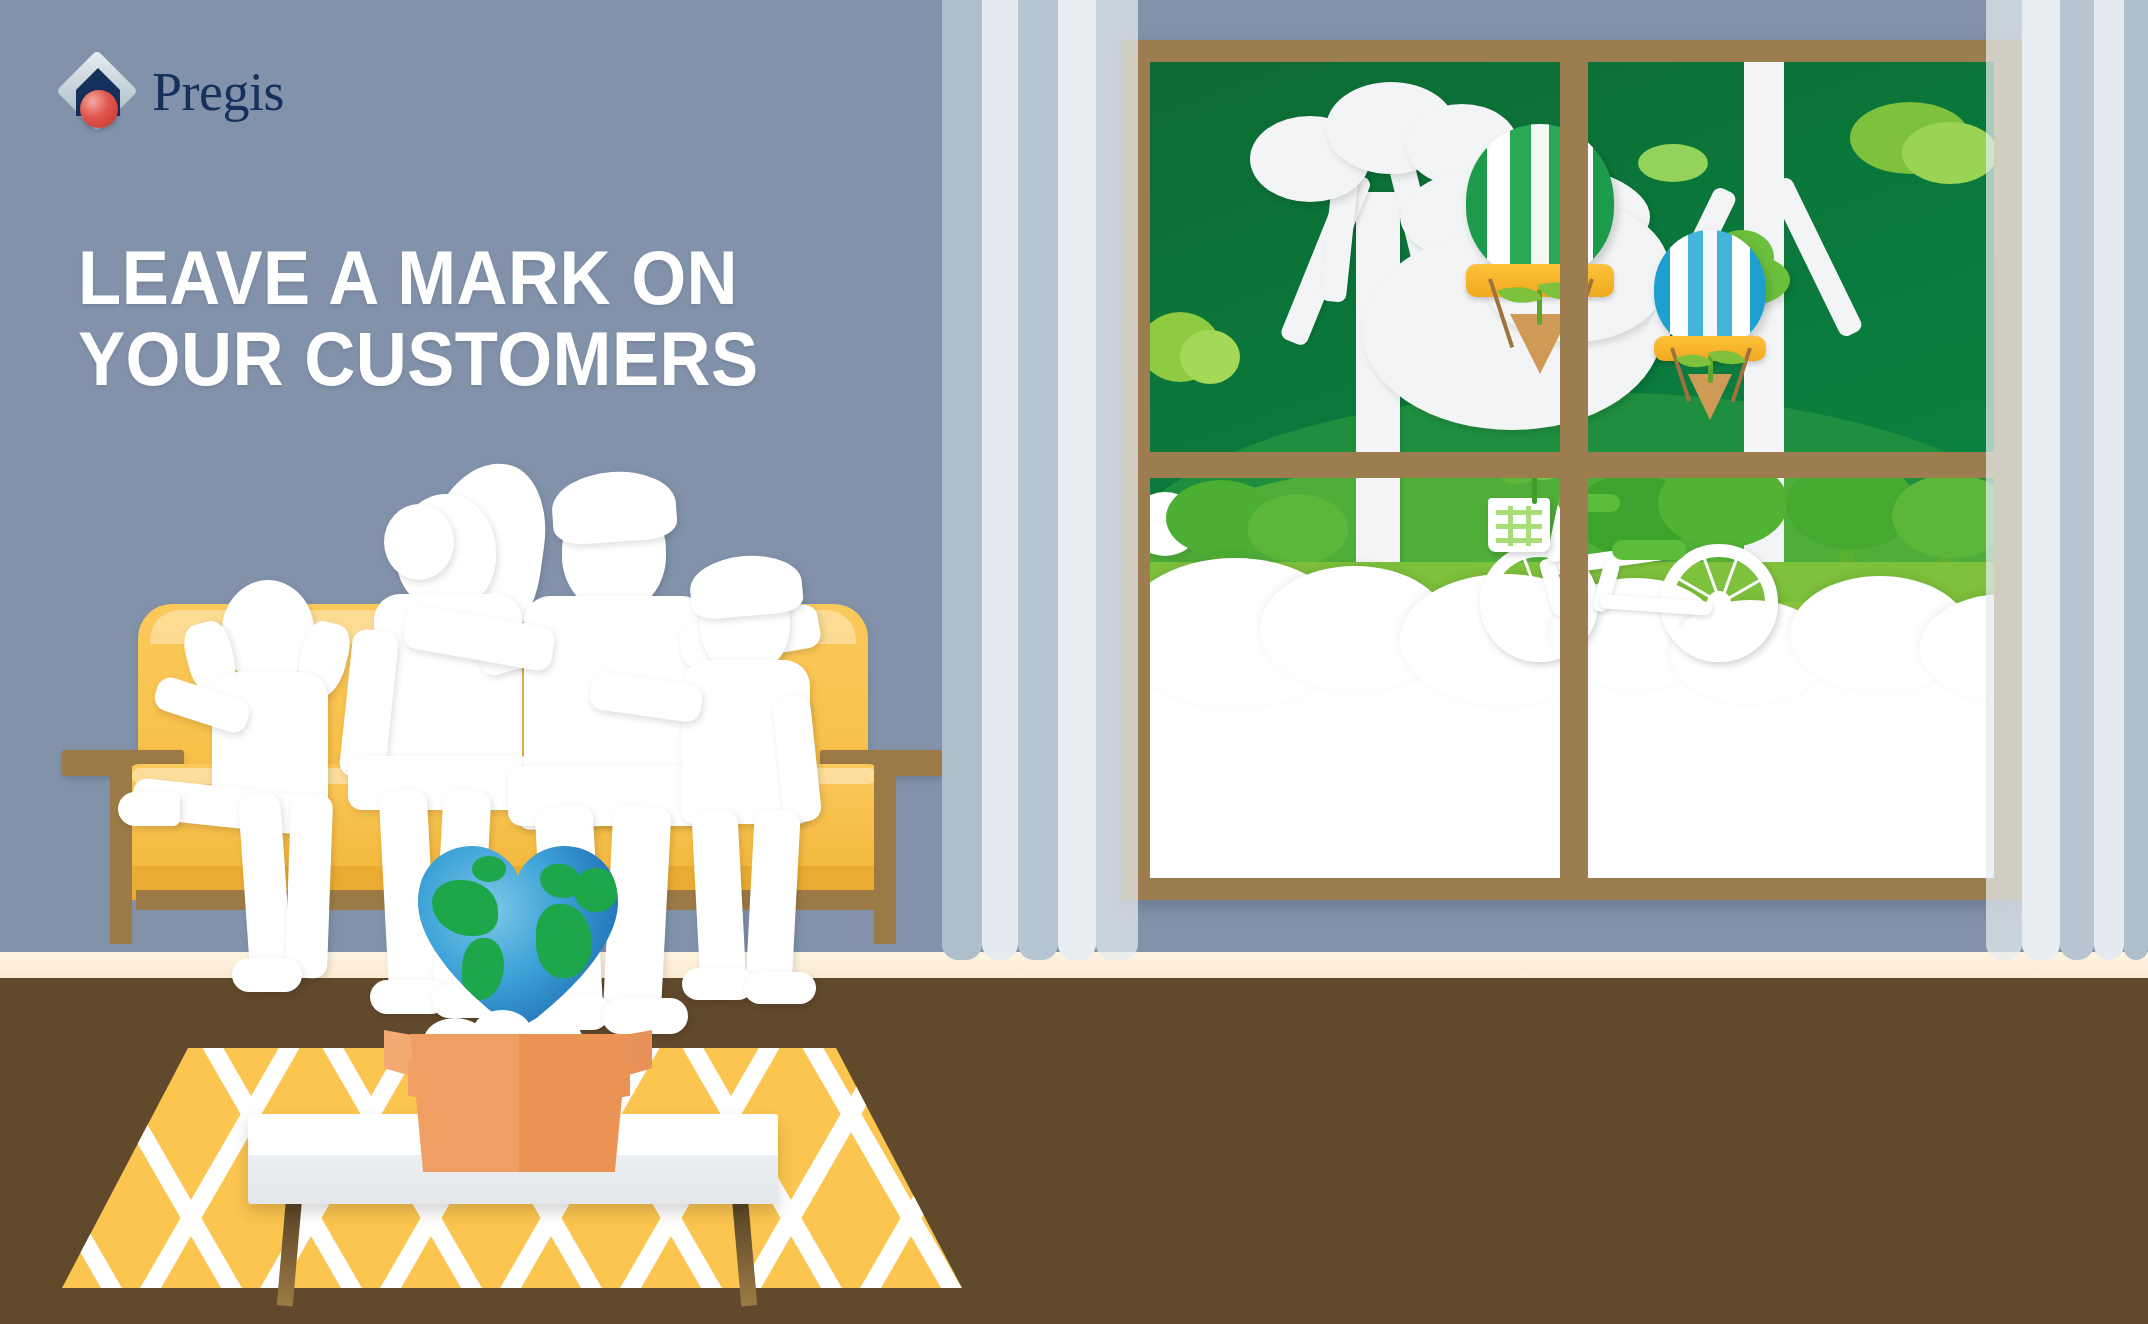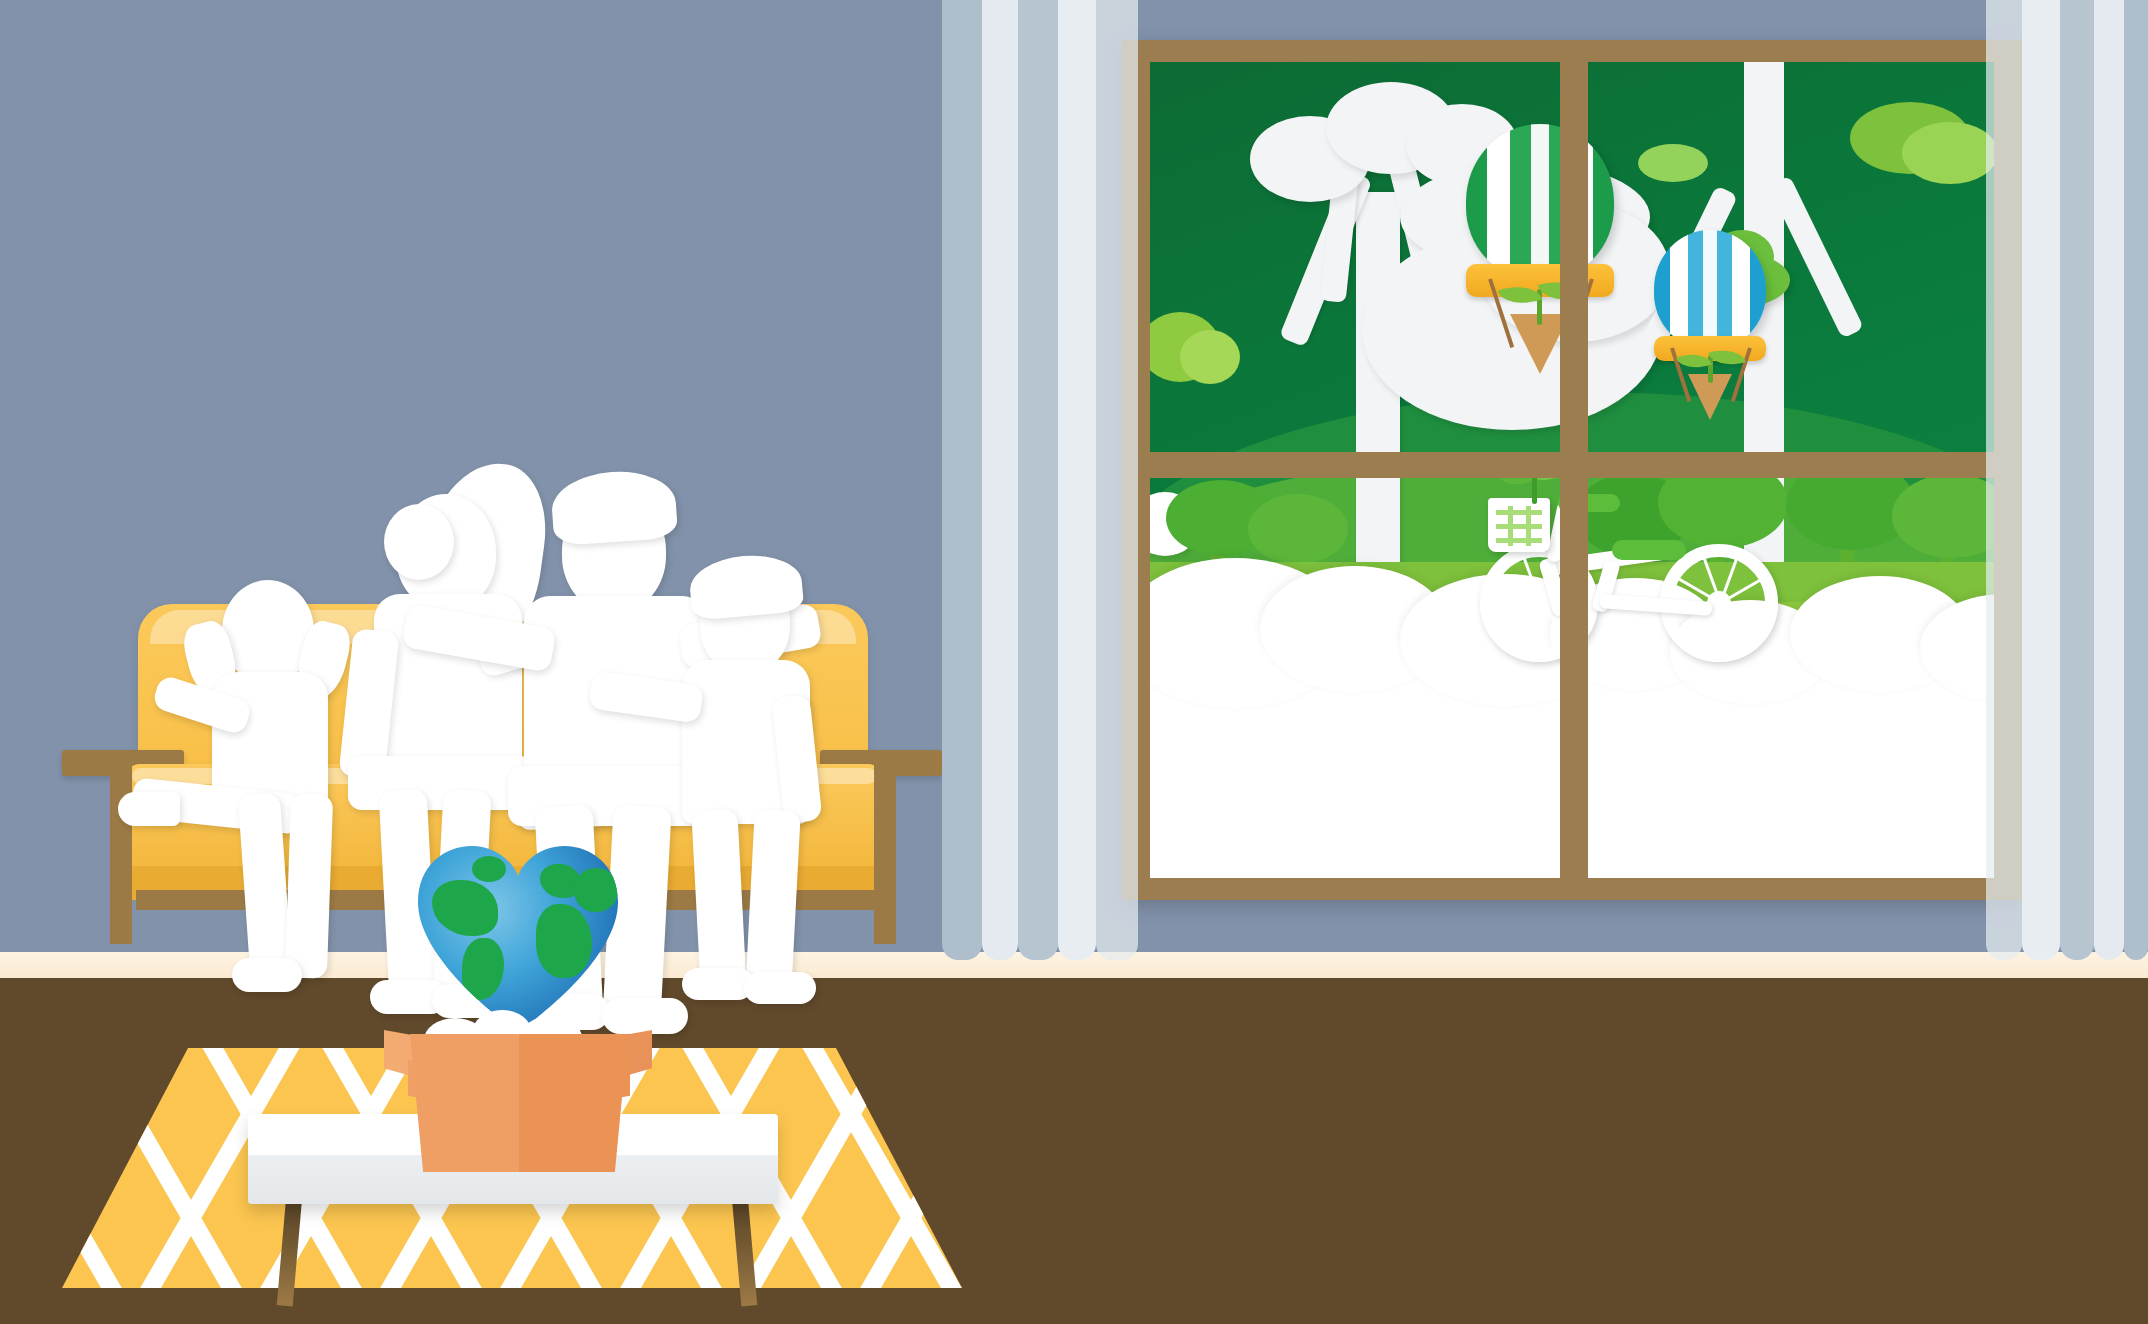--- a/index.html
+++ b/index.html
@@ -453,16 +453,28 @@
                 clip-path:polygon(0 0,100% 36%,100% 100%,0 64%);"></div>
     <div class="flap" style="left:130px;top:108px;width:112px;height:56px;background:#eb9354;
                 clip-path:polygon(0 36%,100% 0,100% 64%,0 100%);"></div>
 
     <div class="box-body">
       <div class="box-fl"></div>
       <div class="box-fr"></div>
     </div>
   </div>
 
-
+  <div class="logo">
+    <div class="logo-mark">
+      <div class="dia"></div>
+      <div class="dia-in"></div>
+      <div class="dia-ball"></div>
+    </div>
+    <div class="logo-word">Pregis</div>
+  </div>
+
+  <div class="headline">
+    <div>LEAVE A MARK ON</div>
+    <div>YOUR CUSTOMERS</div>
+  </div>
 
 
 </div>
 
 </body></html>

